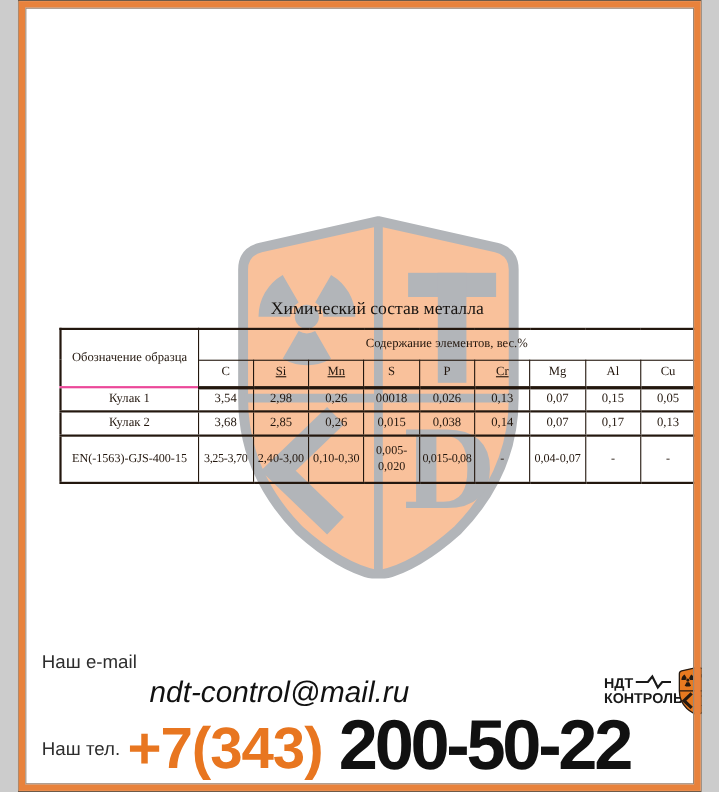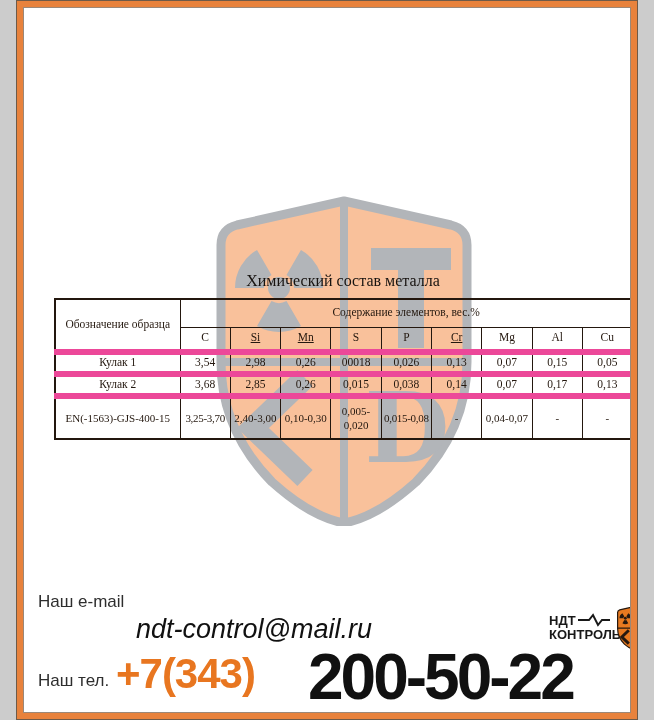--- a/index.html
+++ b/index.html
@@ -29,35 +29,35 @@
     border-collapse:collapse; table-layout:fixed;
     font-family:"Liberation Serif", serif; font-size:11.5px; color:#23170e;
     border:2px solid #23170e; background:transparent;
   }
   .comp th, .comp td {
     border:1px solid #23170e; text-align:center; vertical-align:middle;
     font-weight:400; padding:0 1px; line-height:1.2; background:transparent;
   }
   .comp thead tr.h1 th { height:28px; }
   .comp thead tr.h2 th { height:25px; border-bottom:3px solid #23170e; }
-  .comp tbody tr td, .comp tbody tr th { border-top:6px solid #ec4899; border-bottom:2px solid #23170e; }
+  .comp tbody tr td, .comp tbody tr th { border-top:2px solid #ec4899; border-bottom:2px solid #23170e; }
   .comp tbody tr.r1 > * , .comp tbody tr.r2 > * { height:22px; }
   .comp tbody tr.r3 > * { height:43px; font-size:11px; }
   .comp th.u { text-decoration:underline;text-align:center; }
   .comp td.nw { white-space:nowrap; font-size:11px; letter-spacing:-0.3px; }
 
   
   .email-label { position:absolute; left:22px; top:592px; font-size:17px; color:#2e2e2e; z-index:1; }
   .email-value { position:absolute; left:120px; top:614px; font-size:27px; color:#111; z-index:1;font-style:italic; }
   .logo-text { position:absolute; left:533px; top:612px; z-index:1; font-weight:700; font-size:13px;
                color:#191919; line-height:14px; letter-spacing:0; }
   .logo-line1 { display:flex; align-items:flex-end; gap:1px; }
   .pulse-svg { display:block; }
   .tel-label { position:absolute; left:22px; top:671px; font-size:17px; color:#2e2e2e; z-index:1; }
-  .phone-code { position:absolute; left:100px; top:650px; font-size:42px; font-weight:700;
+  .phone-code { position:absolute; left:100px; top:650px; font-size:53px; font-weight:700;
                 color:#e87620; letter-spacing:-1px; z-index:1; }
   .phone-number { position:absolute; left:292px; top:640px; font-size:64px; font-weight:800;
                   color:#111; letter-spacing:-3px; z-index:1; }
   svg text { font-family:"DejaVu Serif", serif; }
 </style>
 </head>
 <body>
 
 <div class="page">
 

